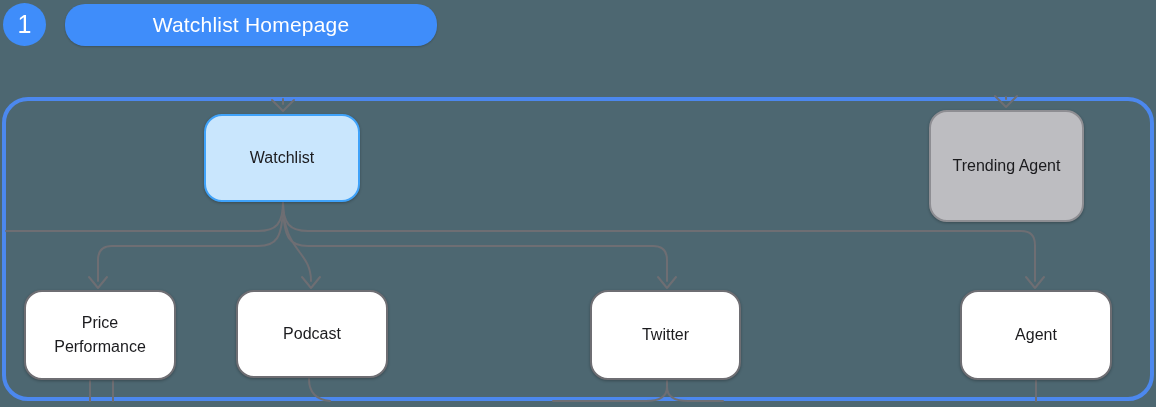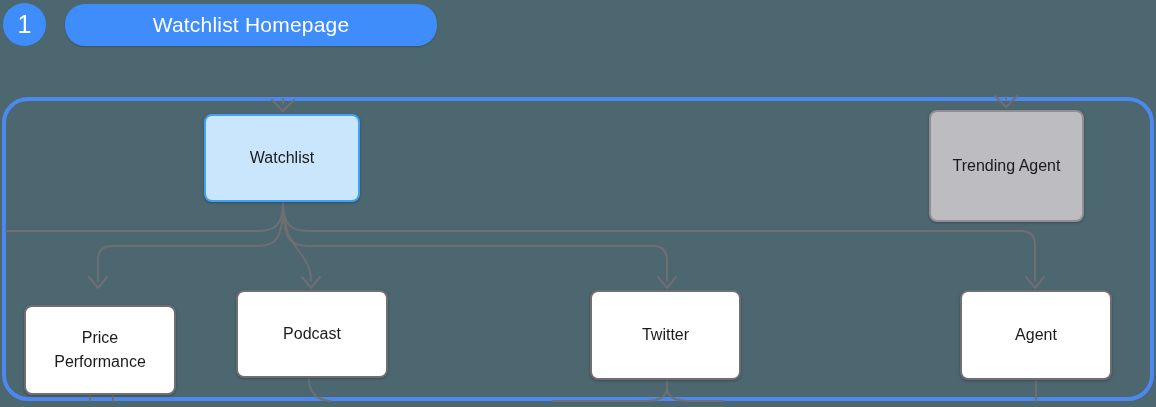--- a/index.html
+++ b/index.html
@@ -21,34 +21,34 @@
     background:var(--background);
     font-family:"Liberation Sans", sans-serif;
   }
   .canvas{position:absolute;inset:0;}
   svg.edges{position:absolute;left:0;top:0;z-index:1;}
   svg .container-rect{fill:none;stroke:var(--container-border);stroke-width:4;}
   svg .edge{fill:none;stroke:var(--edge);stroke-width:2;stroke-linecap:round;stroke-linejoin:round;}
   .node{
     position:absolute;z-index:2;box-sizing:border-box;
     display:flex;align-items:center;justify-content:center;text-align:center;
-    border-radius:8px;color:var(--text);font-size:16px;line-height:1.5;
+    border-radius:18px;color:var(--text);font-size:16px;line-height:1.5;
     box-shadow:0 1px 3px rgba(0,0,0,0.28);
     cursor:default;
   }
   .node-white{background:var(--node-fill);border:2px solid var(--node-border);}
   .node-watchlist{
     left:204px;top:114px;width:156px;height:88px;
     background:var(--watchlist-fill);border:2px solid var(--watchlist-border);
   }
   .node-trending{
     left:929px;top:110px;width:155px;height:112px;
     background:var(--trending-fill);border:2px solid var(--trending-border);
   }
-  .node-price{left:24px;top:290px;width:152px;height:90px;padding:0 18px;margin-top:15px;}
+  .node-price{left:24px;top:290px;width:152px;height:90px;padding:0 18px;}
   .node-podcast{left:236px;top:290px;width:152px;height:88px;}
   .node-twitter{left:590px;top:290px;width:151px;height:90px;}
   .node-news{left:960px;top:290px;width:152px;height:90px;}
   .step-badge{
     position:absolute;z-index:3;left:3px;top:3px;width:43px;height:43px;
     border-radius:50%;background:var(--accent-blue);color:#FFFFFF;
     display:flex;align-items:center;justify-content:center;
     font-size:25px;font-weight:400;
   }
   .title-pill{

